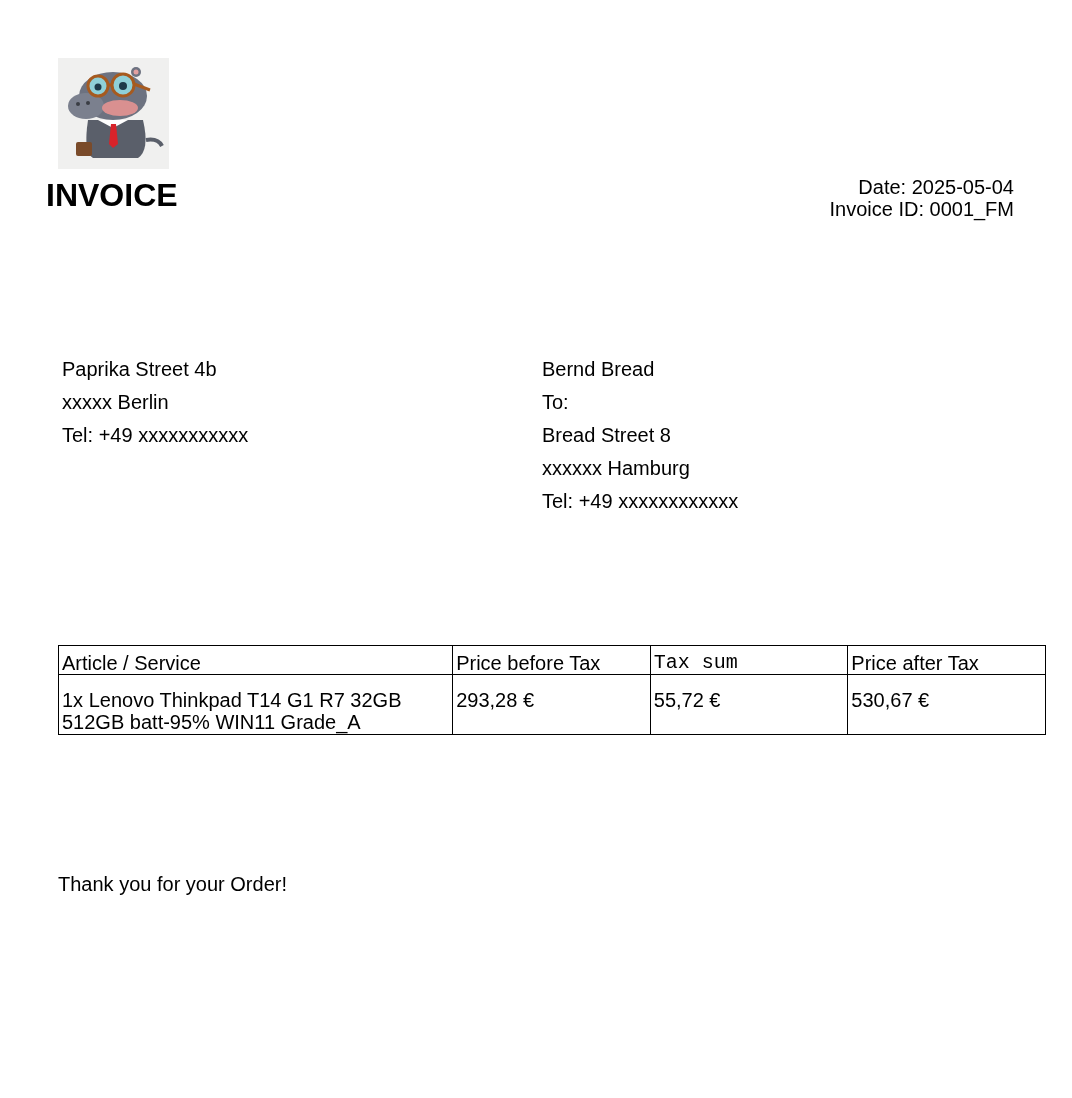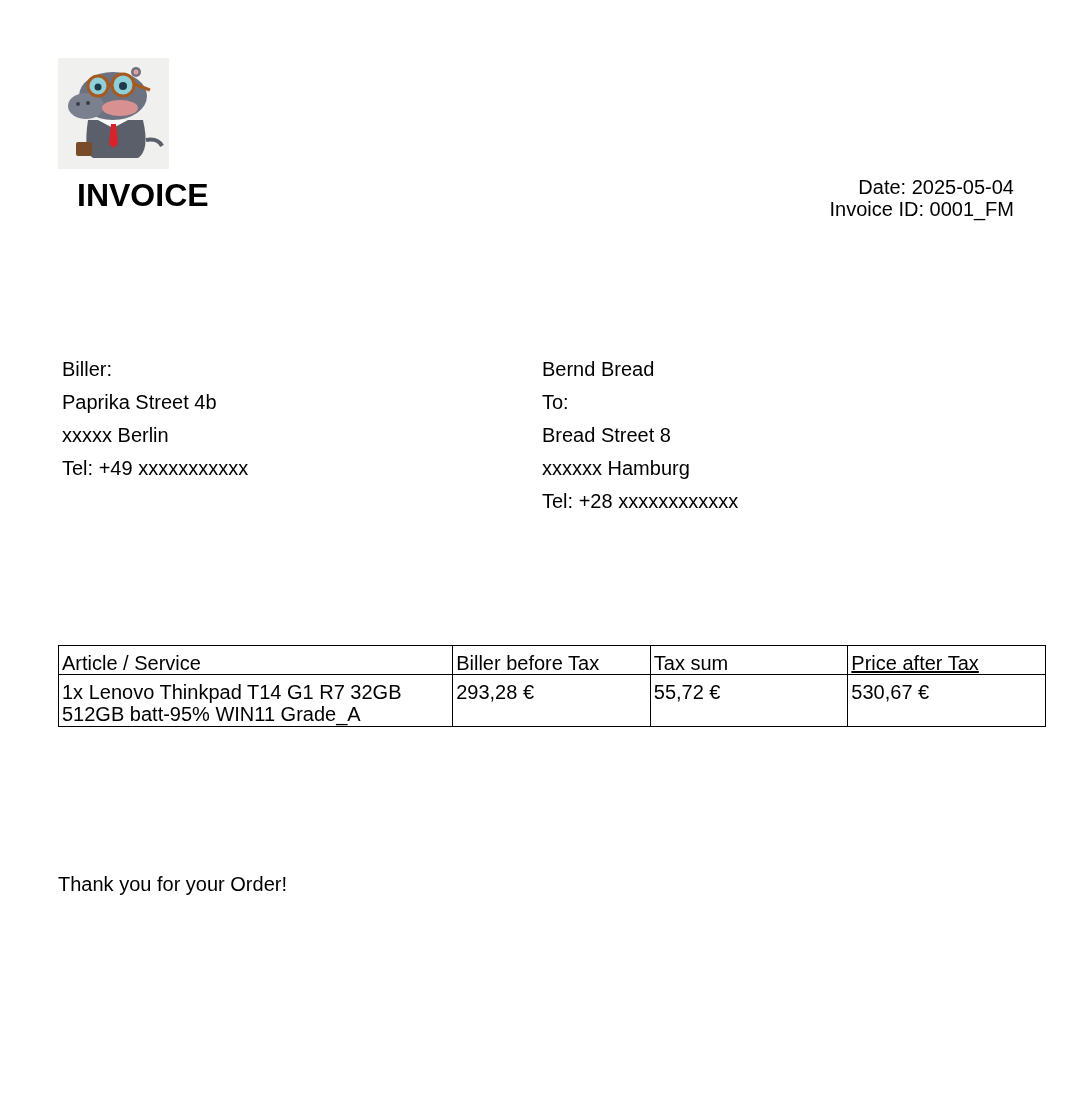--- a/index.html
+++ b/index.html
@@ -5,21 +5,21 @@
     html, body { margin: 0; padding: 0; background: #ffffff; }
     body {
       width: 1072px; height: 1098px; position: relative; overflow: hidden;
       font-family: "Liberation Sans", sans-serif; color: #000;
     }
     .logo {
       position: absolute; left: 58px; top: 58px; width: 111px; height: 111px;
       background: #f2f2f2;
     }
     .title {
-      position: absolute; left: 77px; top: 176px;
+      position: absolute; left: 46px; top: 176px;
       font-size: 32px; font-weight: bold; line-height: 38px;
     }
     .meta {
       position: absolute; right: 58px; top: 176px; text-align: right;
       font-size: 20px; line-height: 22px;
     }
     .party {
       position: absolute; top: 353px; font-size: 20px; line-height: 33px;
     }
     .party div { white-space: nowrap; }
@@ -27,25 +27,25 @@
     .recipient { left: 542px; }
     table.items {
       position: absolute; left: 58px; top: 645px; width: 988px;
       border-collapse: collapse; font-size: 20px; line-height: 22px;
     }
     table.items th, table.items td {
       border: 1.5px solid #000; padding: 6px 3px 0 3px; text-align: left;
       vertical-align: top; font-weight: normal;
     }
     table.items th { padding-top: 6px; padding-bottom: 0; height: 22px; }
-    table.items td { height: 45px; padding-top: 6px; padding-bottom: 0; }
+    table.items td { height: 45px; padding-top: 14px; padding-bottom: 0; }
     .col1 { width: 378px; }
     .col2 { width: 186px; }
-    .col3 { width: 186px; }
-    .col4 { width: 186px; text-decoration: underline; }
+    .col3 { width: 186px; font-family: Liberation Mono, monospace; }
+    .col4 { width: 186px; }
     .thanks {
       position: absolute; left: 58px; top: 872px; font-size: 20px; line-height: 24px;
     }
   </style>
 </head>
 <body>
 
 <div class="logo">
   <svg width="111" height="111" viewBox="0 0 111 111">
     <rect width="111" height="111" fill="#f0f0ef"></rect>
@@ -78,39 +78,38 @@
 </div>
 
 <div class="title">INVOICE</div>
 
 <div class="meta">
   <div>Date: 2025-05-04</div>
   <div>Invoice ID: 0001_FM</div>
 </div>
 
 <div class="party biller">
-  <div>Biller:</div>
   <div>Paprika Street 4b</div>
   <div>xxxxx Berlin</div>
   <div>Tel: +49 xxxxxxxxxxx</div>
 </div>
 
 <div class="party recipient">
   <div>Bernd Bread</div>
   <div>To:</div>
   <div>Bread Street 8</div>
   <div>xxxxxx Hamburg</div>
-  <div>Tel: +28 xxxxxxxxxxxx</div>
+  <div>Tel: +49 xxxxxxxxxxxx</div>
 </div>
 
 <table class="items">
   <thead>
     <tr>
       <th class="col1">Article / Service</th>
-      <th class="col2">Biller before Tax</th>
+      <th class="col2">Price before Tax</th>
       <th class="col3">Tax sum</th>
       <th class="col4">Price after Tax</th>
     </tr>
   </thead>
   <tbody>
     <tr>
       <td>
         <div>1x Lenovo Thinkpad T14 G1 R7 32GB</div>
         <div>512GB batt-95% WIN11 Grade_A</div>
       </td>

